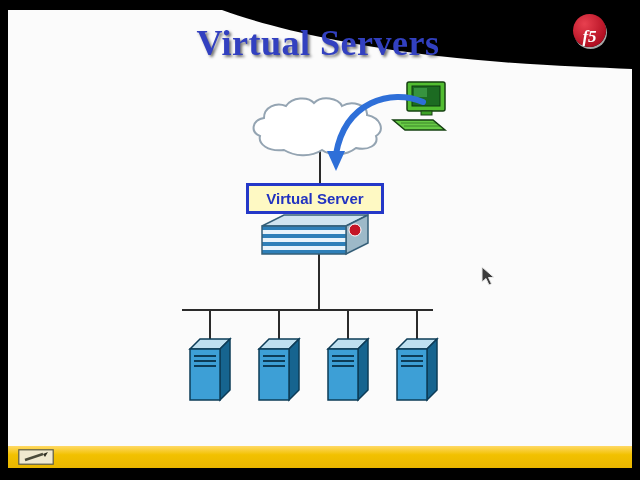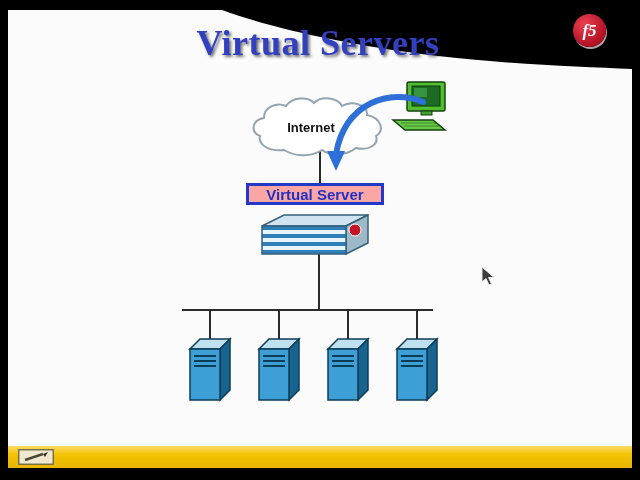--- a/index.html
+++ b/index.html
@@ -17,40 +17,40 @@
     position:absolute; left:140px; top:12px; width:340px; text-align:center;
     font-family:"Liberation Serif","DejaVu Serif",serif; font-weight:bold;
     font-size:36px; color:#3240c0; letter-spacing:0.5px;
     text-shadow:2px 2px 3px rgba(0,0,0,0.55); z-index:5;
   }
   #logo {
     position:absolute; left:565px; top:4px; width:33px; height:33px;
     border-radius:50%;
     background:radial-gradient(circle at 35% 30%, #e8404f, #b00d20 75%);
     box-shadow:1px 2px 0 rgba(255,255,255,0.65);
-    display:flex; align-items:center; justify-content:center; z-index:6;
+    display:flex; align-items:flex-end; justify-content:center; z-index:6;
   }
   #logo span {
     color:#fff; font-family:"Liberation Serif",serif; font-style:italic;
     font-weight:bold; font-size:17px;
   }
   #cloud { position:absolute; left:238px; top:84px; width:155px; height:66px; z-index:3; }
   #cloud-label {
     position:absolute; left:8px; top:26px; width:114px; text-align:center;
     font-weight:bold; font-size:13px; color:#111;
   }
   #computer { position:absolute; left:383px; top:71px; z-index:4; }
   #arrow { position:absolute; left:295px; top:78px; z-index:5; }
   .vline { position:absolute; width:2px; background:#2b2b2b; z-index:2; }
   #line-cloud-box { left:311px; top:138px; height:38px; }
   #line-appliance-bus { left:310px; top:242px; height:59px; }
   #bus { position:absolute; left:174px; top:299px; width:251px; height:2px; background:#2b2b2b; z-index:2; }
   #vsbox {
-    position:absolute; left:238px; top:173px; width:138px; height:22px;
-    background:#fca5a5; border:3px solid #2438c8; z-index:4;
+    position:absolute; left:238px; top:173px; width:138px; height:31px;
+    background:#fef9c3; border:3px solid #2438c8; z-index:4;
     display:flex; align-items:center; justify-content:center;
   }
   #vsbox span { font-weight:bold; font-size:15px; color:#2132c0; }
   #appliance { position:absolute; left:252px; top:200px; z-index:4; }
   #servers { position:absolute; left:0; top:0; width:100%; height:100%; z-index:3; }
   .server { position:absolute; top:300px; }
   #bottombar {
     position:absolute; left:0; bottom:0; width:100%; height:22px;
     background:linear-gradient(180deg,#ffd965,#f2c100 40%,#e9b600); z-index:7;
   }
@@ -85,21 +85,20 @@
       <span>f5</span>
     </div>
 
     <div id="cloud">
       <svg width="155" height="66" viewBox="0 0 155 66">
         <path d="M38,56 C22,58 12,50 14,42 C4,38 6,26 18,24 C18,13 30,8 40,12
                  C46,3 62,2 68,9 C76,1 92,4 96,12 C106,6 122,11 121,21
                  C135,24 139,36 130,42 C133,51 122,57 110,54
                  C100,62 84,62 76,56 C64,64 48,62 38,56 Z" fill="#ffffff" stroke="#94a4b2" stroke-width="2"></path>
       </svg>
-      <span id="cloud-label">Internet</span>
     </div>
 
     <svg id="computer" width="58" height="54" viewBox="0 0 58 54">
       <rect x="16" y="1" width="38" height="29" rx="2" fill="#52bd31" stroke="#164112" stroke-width="1.5"></rect>
       <rect x="21" y="5" width="28" height="20" fill="#1c6b22" stroke="#0d3a10" stroke-width="1"></rect>
       <rect x="23" y="7" width="13" height="9" fill="#3f9e47" opacity="0.8"></rect>
       <rect x="30" y="30" width="11" height="4" fill="#3da226" stroke="#164112" stroke-width="1"></rect>
       <polygon points="2,39 42,39 54,49 14,49" fill="#67cb45" stroke="#164112" stroke-width="1.5"></polygon>
       <line x1="10" y1="42" x2="46" y2="42" stroke="#164112" stroke-width="1" opacity="0.5"></line>
       <line x1="13" y1="45" x2="49" y2="45" stroke="#164112" stroke-width="1" opacity="0.5"></line>

